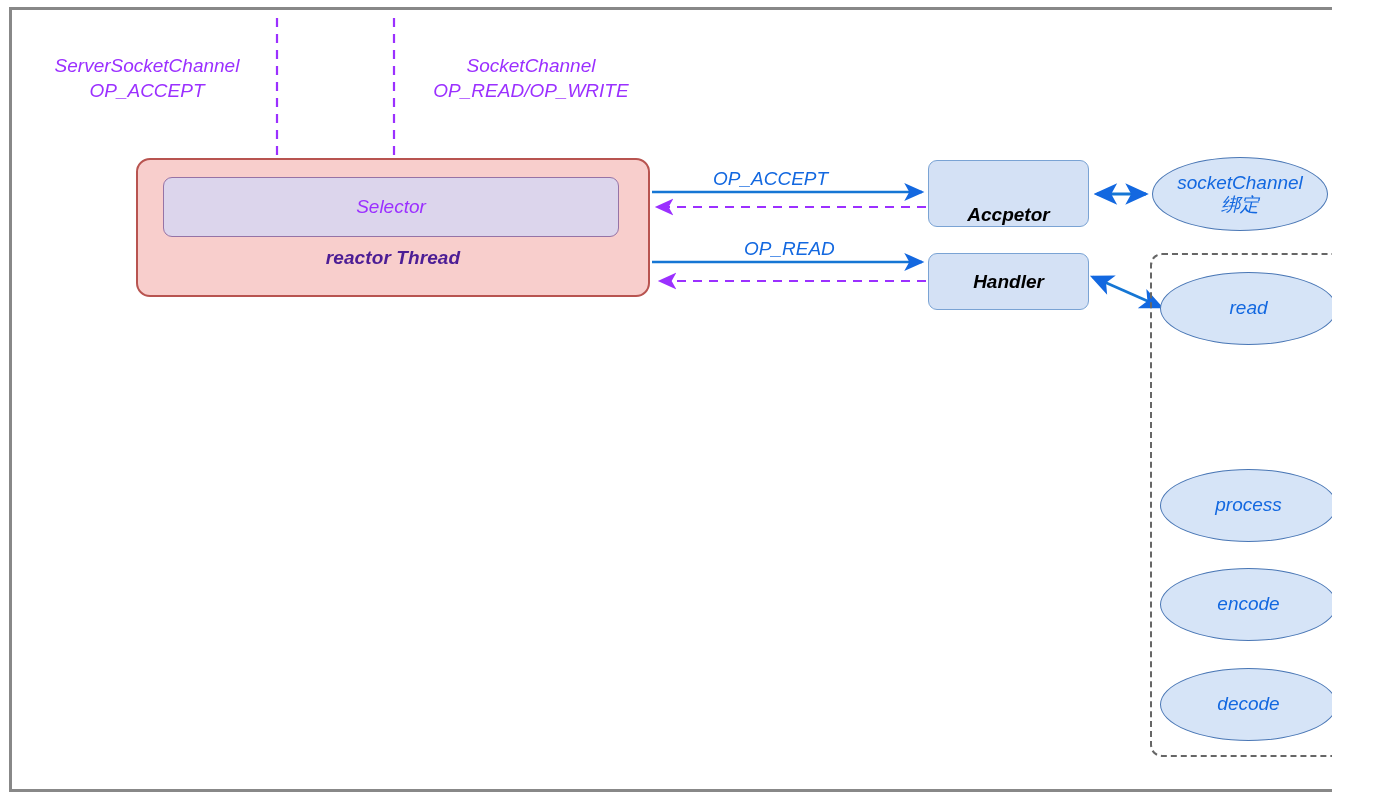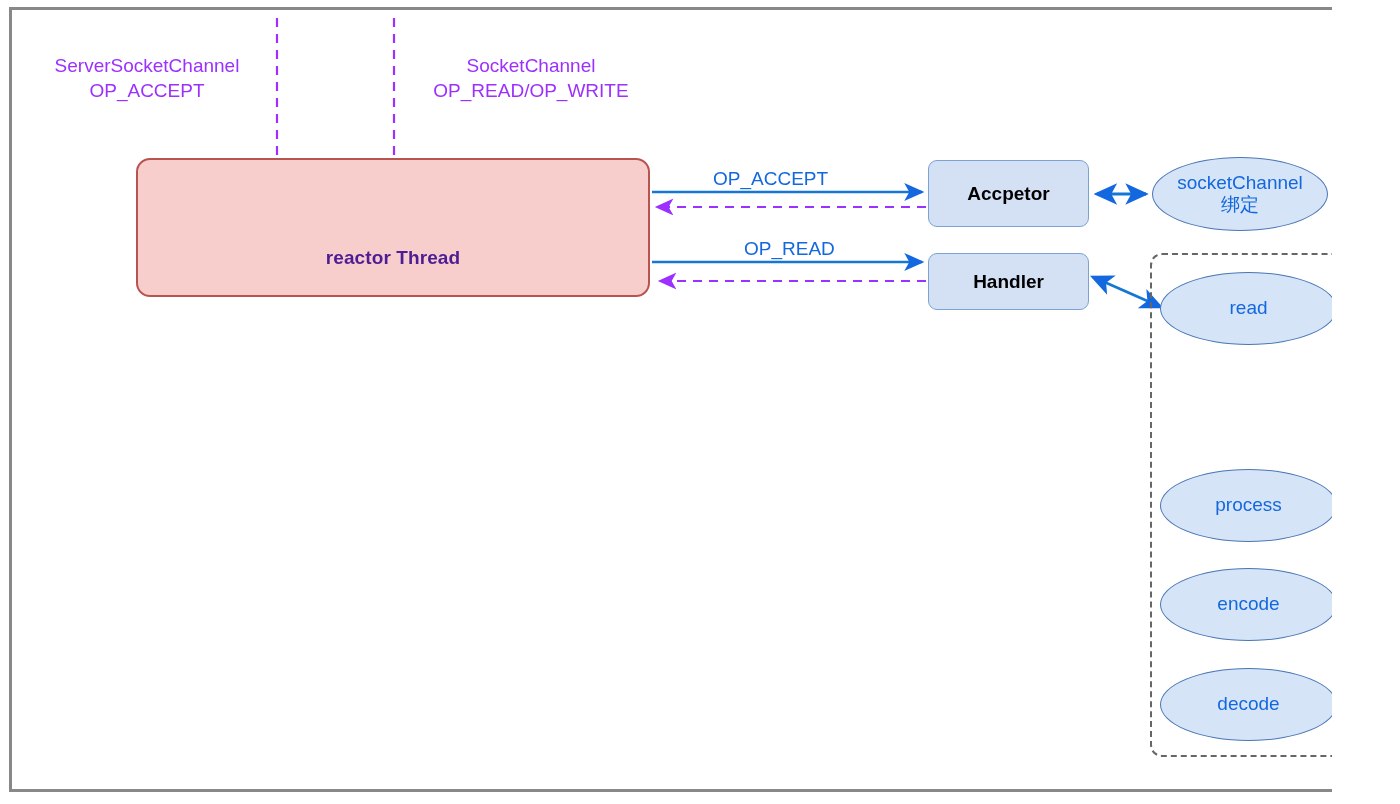--- a/index.html
+++ b/index.html
@@ -9,20 +9,21 @@
   }
   body {
     font-family: "Liberation Sans", sans-serif;
   }
   #canvas {
     position: relative;
     width: 1332px;
     height: 804px;
     background: #ffffff;
     overflow: hidden;
+    font-style: italic;
   }
   #frame {
     position: absolute;
     left: 9px;
     top: 7px;
     width: 1379px;
     height: 785px;
     border: 3px solid #888888;
     box-sizing: border-box;
     background: #ffffff;
@@ -81,21 +82,21 @@
 
   
   .bluebox {
     background: #d4e1f5;
     border: 1.5px solid #7aa3d4;
     border-radius: 9px;
     font-size: 19px;
     font-weight: bold;
     color: #000000;
   }
-  #acceptor-box { left: 928px; top: 160px; width: 161px; height: 67px; }
+  #acceptor-box { left: 928px; top: 160px; width: 161px; height: 67px; align-items: flex-end; }
   #handler-box  { left: 928px; top: 253px; width: 161px; height: 57px; text-align: center; }
 
   
   #handler-ops-group {
     position: absolute;
     left: 1150px;
     top: 253px;
     width: 198px;
     height: 504px;
     border: 2px dashed #666666;
@@ -207,20 +208,23 @@
   </svg>
 
   <div class="toplabel" id="label-server-socket-channel">ServerSocketChannel
 OP_ACCEPT</div>
   <div class="toplabel" id="label-socket-channel">SocketChannel
 OP_READ/OP_WRITE</div>
 
   <div class="node" id="reactor-box">
     <span id="reactor-label">reactor Thread</span>
   </div>
+  <div class="node" id="selector-box">
+    <span id="selector-label">Selector</span>
+  </div>
 
   <div class="edgelabel" id="label-op-accept">OP_ACCEPT</div>
   <div class="edgelabel" id="label-op-read">OP_READ</div>
 
   <div class="node bluebox" id="acceptor-box">
     <span>Accpetor</span>
   </div>
   <div class="node bluebox" id="handler-box">
     <span>Handler</span>
   </div>

